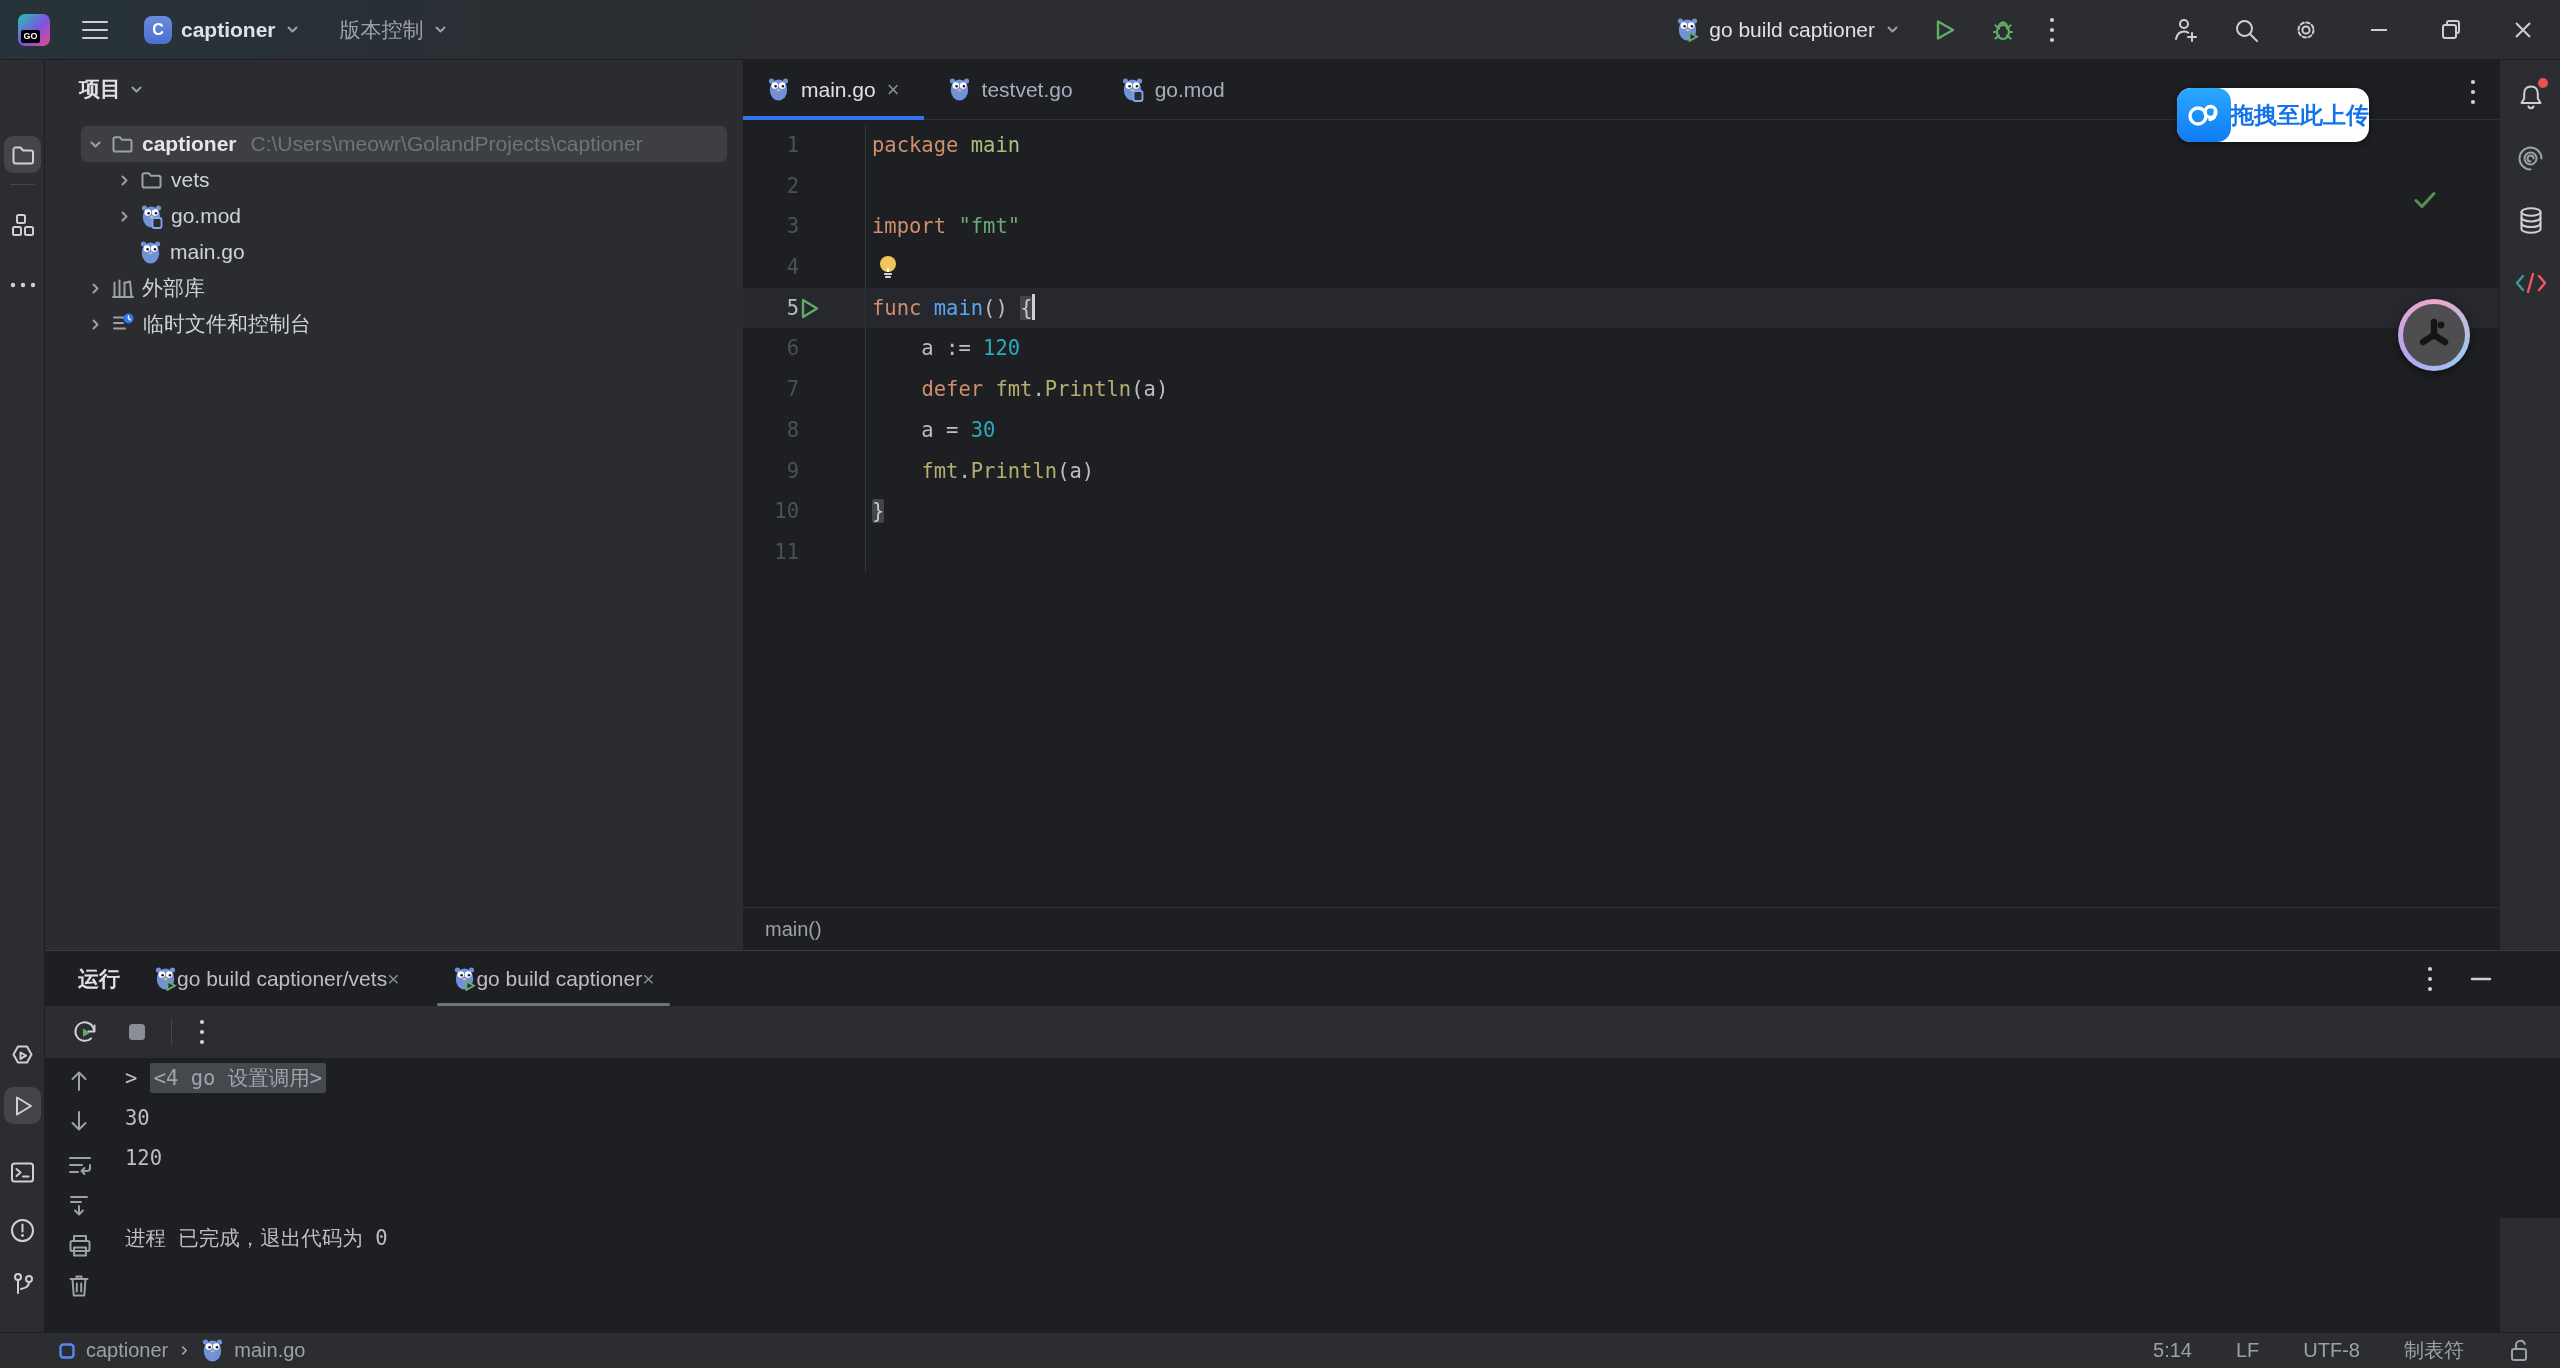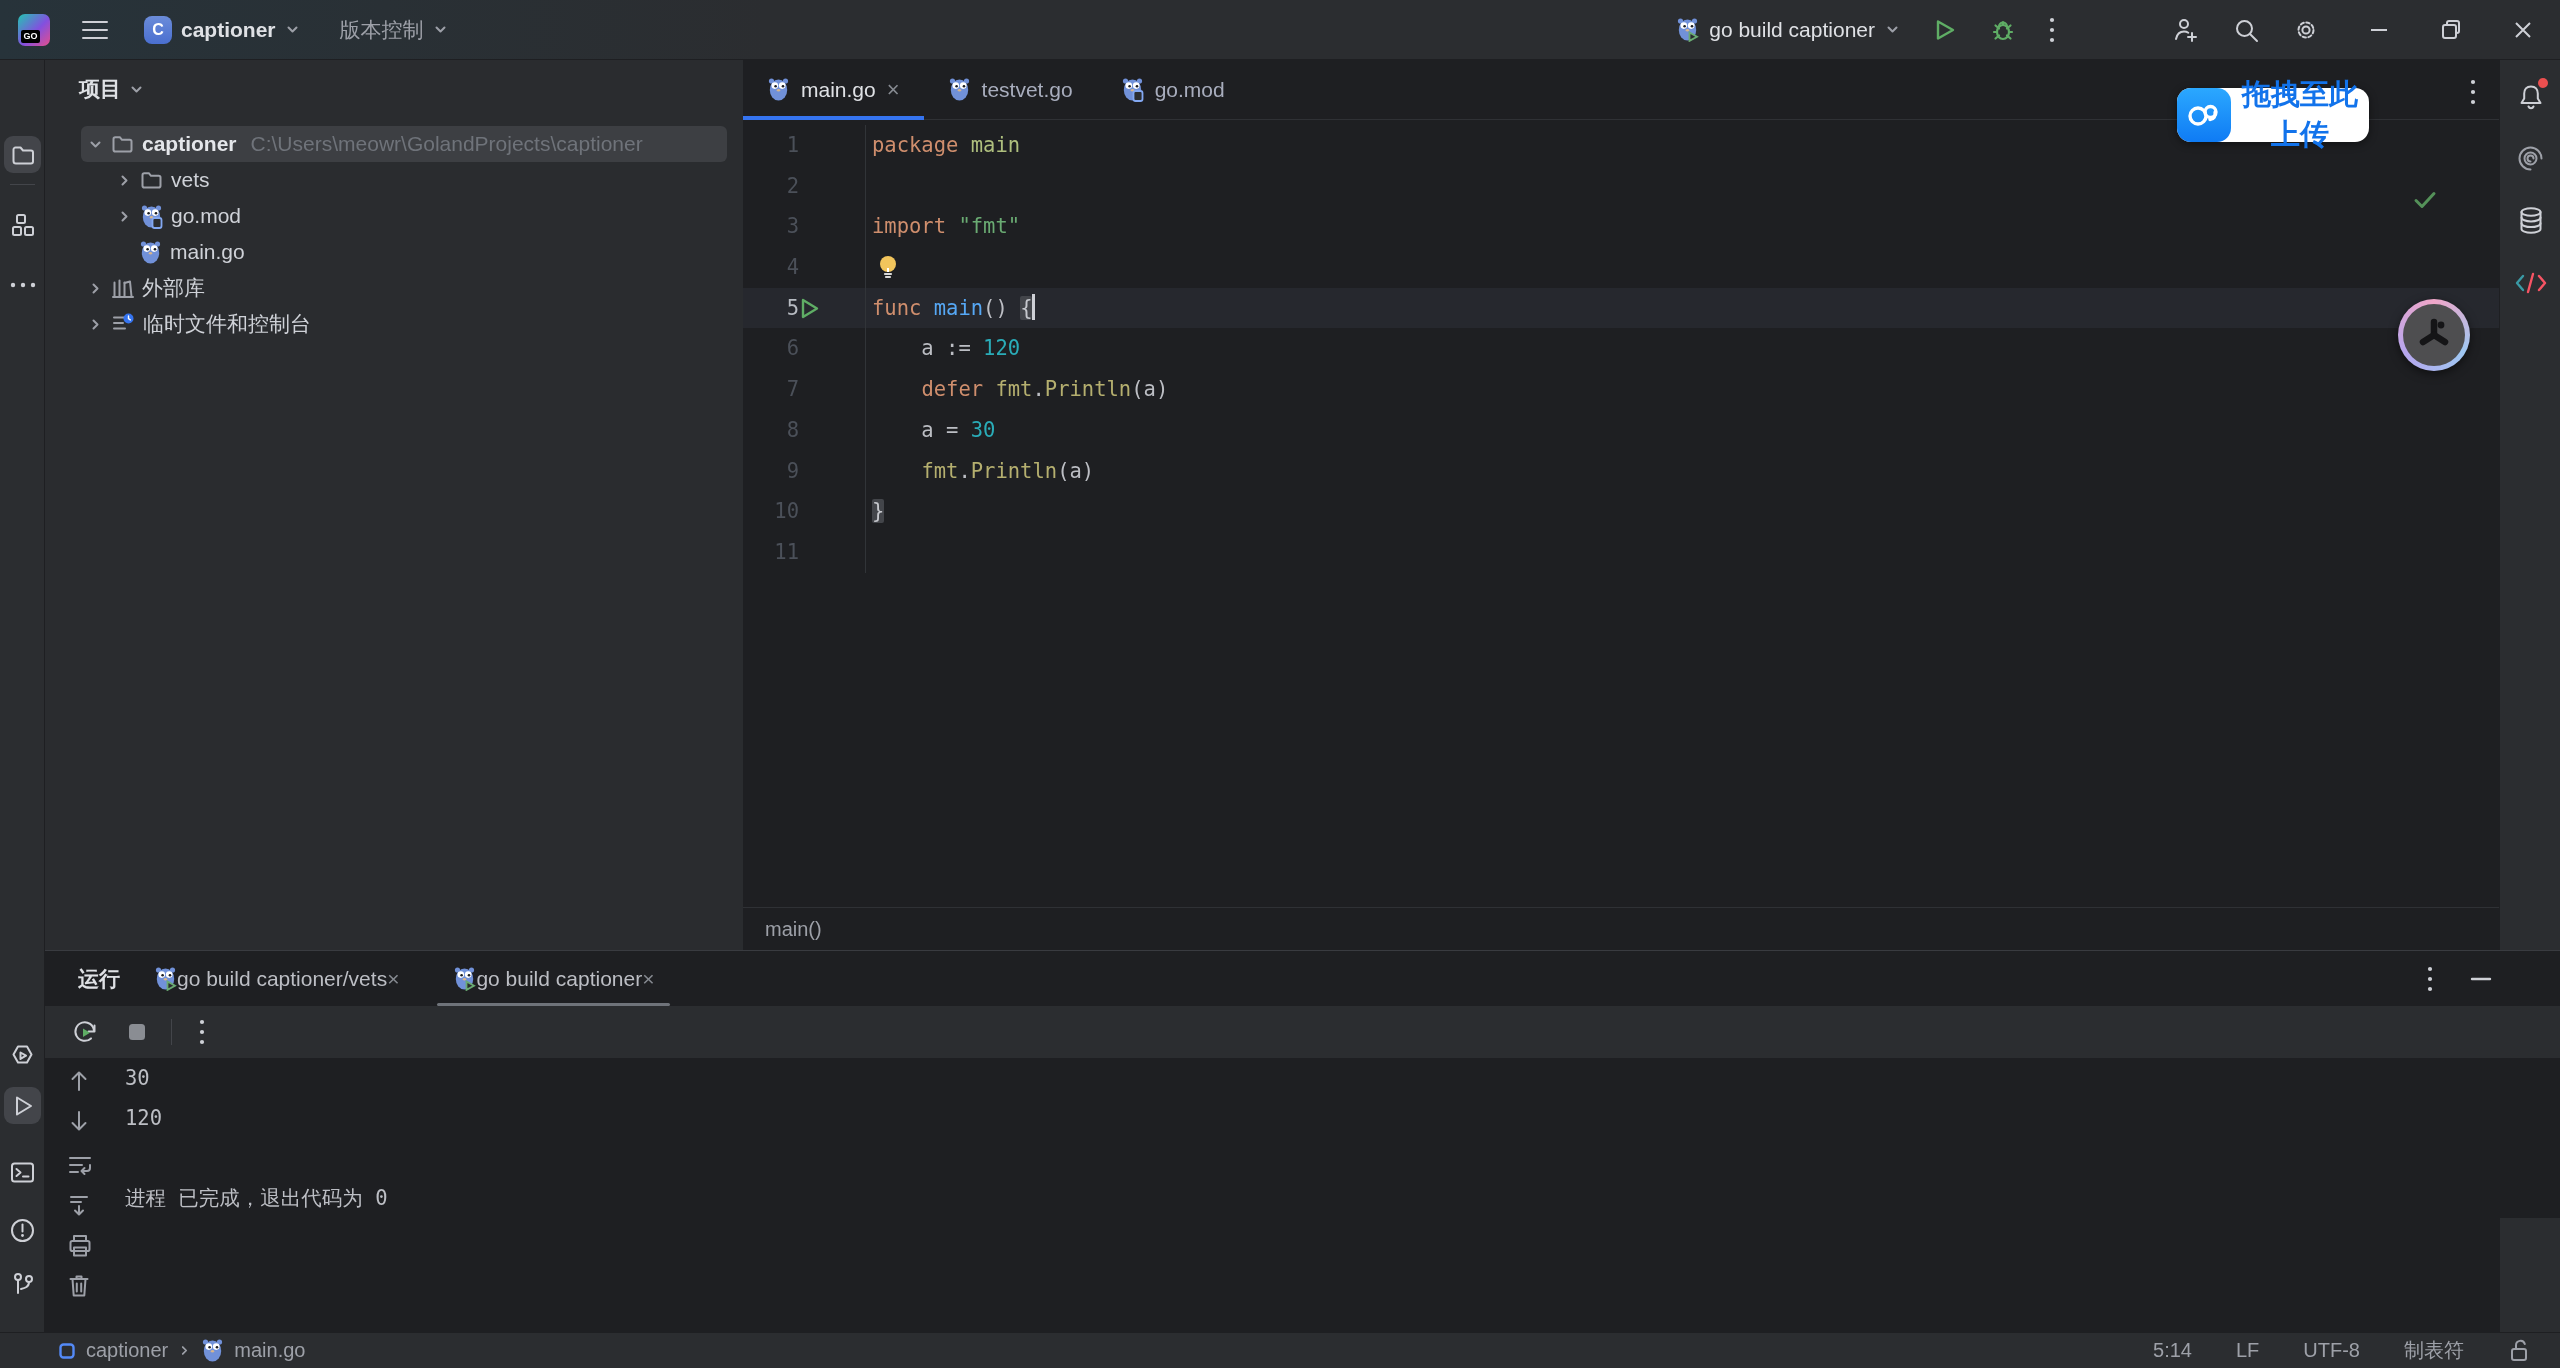--- a/index.html
+++ b/index.html
@@ -102,21 +102,21 @@
   #statusbar{position:absolute;left:0;top:1332px;width:2560px;height:36px;background:#2b2d30;border-top:1px solid #1e1f22;
     display:flex;align-items:center;color:#9da0a8;font-size:20px;}
   #sb-left{display:flex;align-items:center;gap:10px;margin-left:58px;}
   #sb-right{margin-left:auto;display:flex;align-items:center;gap:44px;margin-right:28px;}
 
   
   #upload-pill{position:absolute;left:2177px;top:88px;width:192px;height:54px;background:#fff;border-radius:14px;
     display:flex;align-items:center;box-shadow:0 2px 8px rgba(0,0,0,.45);}
   #upload-pill .sq{width:54px;height:54px;border-radius:14px;background:linear-gradient(180deg,#2ba8ff,#0f7bf4);
     display:flex;align-items:center;justify-content:center;flex:none;}
-  #upload-pill .txt{flex:1;text-align:center;color:#1273eb;font-weight:bold;font-size:29px;}
+  #upload-pill .txt{flex:1;text-align:center;color:#1273eb;font-weight:bold;font-size:23px;}
   #floating-widget{position:absolute;left:2398px;top:299px;width:72px;height:72px;border-radius:50%;
     background:conic-gradient(#f0a6c8,#9ec7f2,#b7a6ee,#f0a6c8);display:flex;align-items:center;justify-content:center;
     box-shadow:0 3px 10px rgba(0,0,0,.5);}
   #floating-widget .inner{width:62px;height:62px;border-radius:50%;background:#4e4e50;display:flex;align-items:center;justify-content:center;}
 </style>
 </head>
 <body>
 
 <div id="window">
 
@@ -621,20 +621,21 @@
         </span>
         <span class="i" style="top: 215px;">
           <svg width="24" height="26" viewBox="0 0 24 26">
             <path d="M3.5 6h17M9.5 6V3.5h5V6" stroke="#9da0a8" stroke-width="2" fill="none" stroke-linecap="round" stroke-linejoin="round"></path>
             <path d="M5.5 6l1.2 16.5h10.6L18.5 6" stroke="#9da0a8" stroke-width="2" fill="none" stroke-linecap="round" stroke-linejoin="round"></path>
             <path d="M9.8 10.5v8M14.2 10.5v8" stroke="#9da0a8" stroke-width="2" fill="none" stroke-linecap="round" stroke-linejoin="round"></path>
           </svg>
         </span>
       </div>
     <div id="console">
+        <div class="conline"><span>&gt; </span><span class="fold">&lt;4 go 设置调用&gt;</span></div>
         <div class="conline">30</div>
         <div class="conline">120</div>
         <div class="conline"></div>
         <div class="conline">进程 已完成，退出代码为 0</div>
       </div>
   </div>
 
   <div id="statusbar">
     <div id="sb-left">
       <span class="i">

